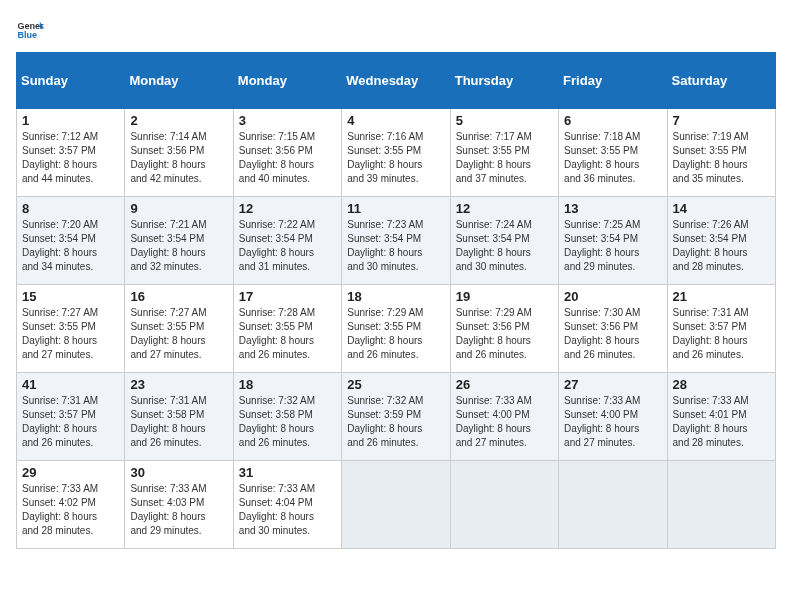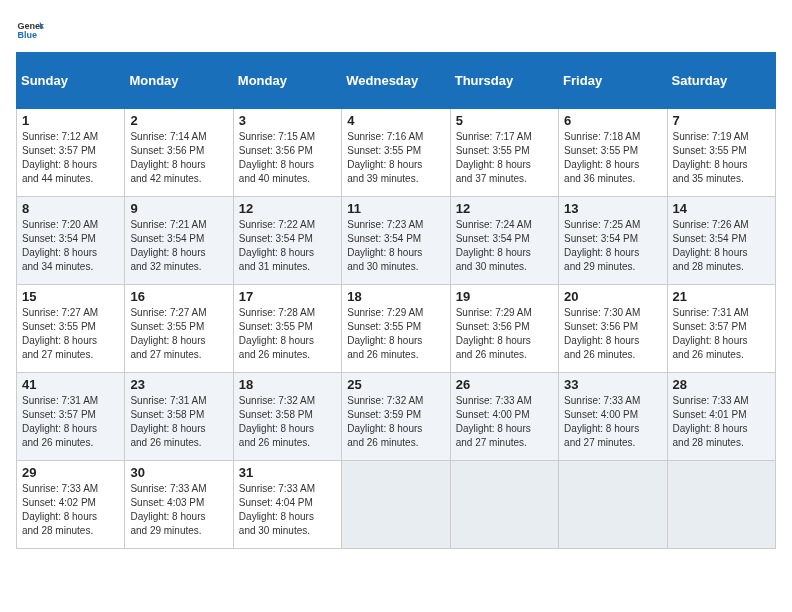--- a/index.html
+++ b/index.html
@@ -216,21 +216,21 @@
         </td>
         <td>
           <span class="day-number">25</span>
           <div class="day-info">Sunrise: 7:32 AM<br>Sunset: 3:59 PM<br>Daylight: 8 hours<br>and 26 minutes.</div>
         </td>
         <td>
           <span class="day-number">26</span>
           <div class="day-info">Sunrise: 7:33 AM<br>Sunset: 4:00 PM<br>Daylight: 8 hours<br>and 27 minutes.</div>
         </td>
         <td>
-          <span class="day-number">33</span>
+          <span class="day-number">27</span>
           <div class="day-info">Sunrise: 7:33 AM<br>Sunset: 4:00 PM<br>Daylight: 8 hours<br>and 27 minutes.</div>
         </td>
         <td>
           <span class="day-number">28</span>
           <div class="day-info">Sunrise: 7:33 AM<br>Sunset: 4:01 PM<br>Daylight: 8 hours<br>and 28 minutes.</div>
         </td>
       </tr>
       <tr>
         <td>
           <span class="day-number">29</span>

